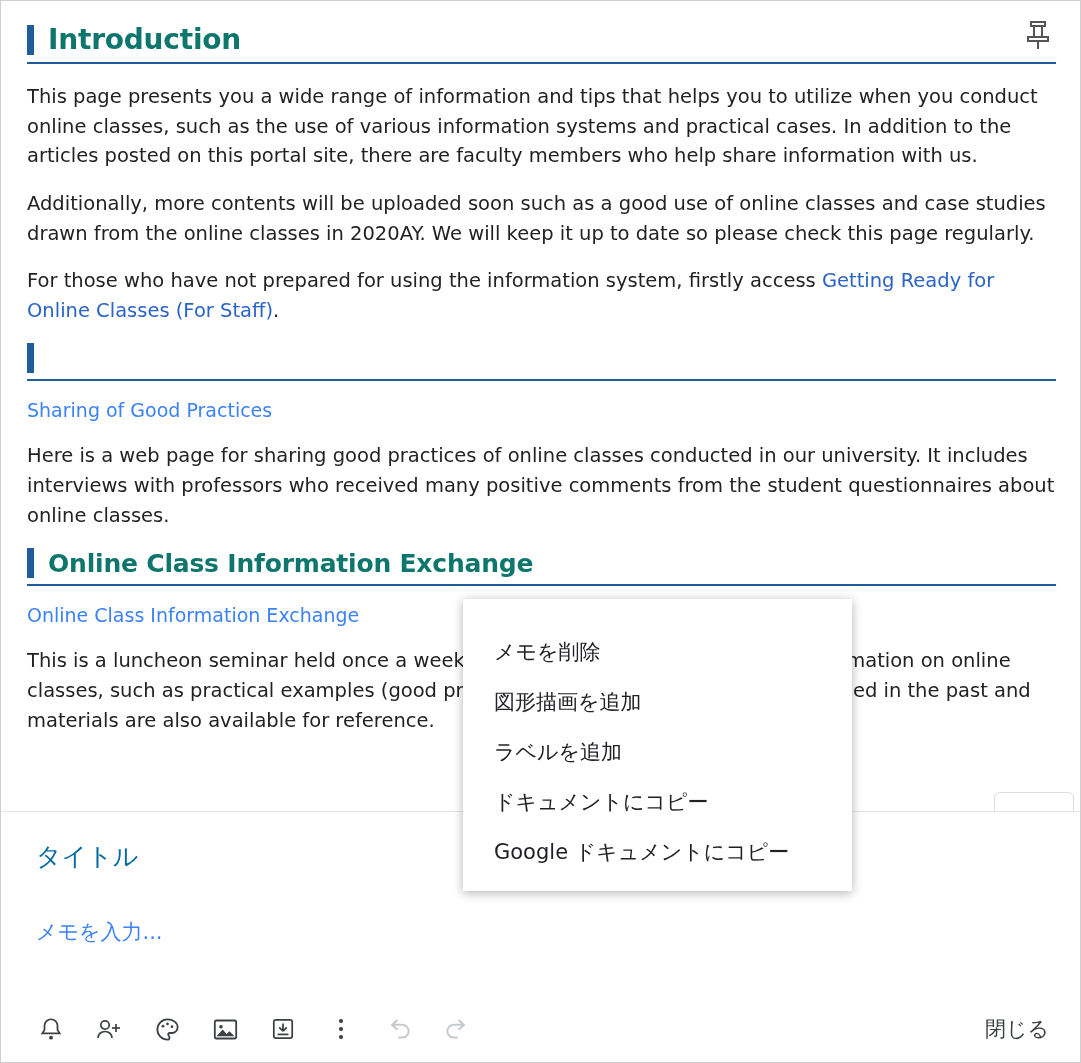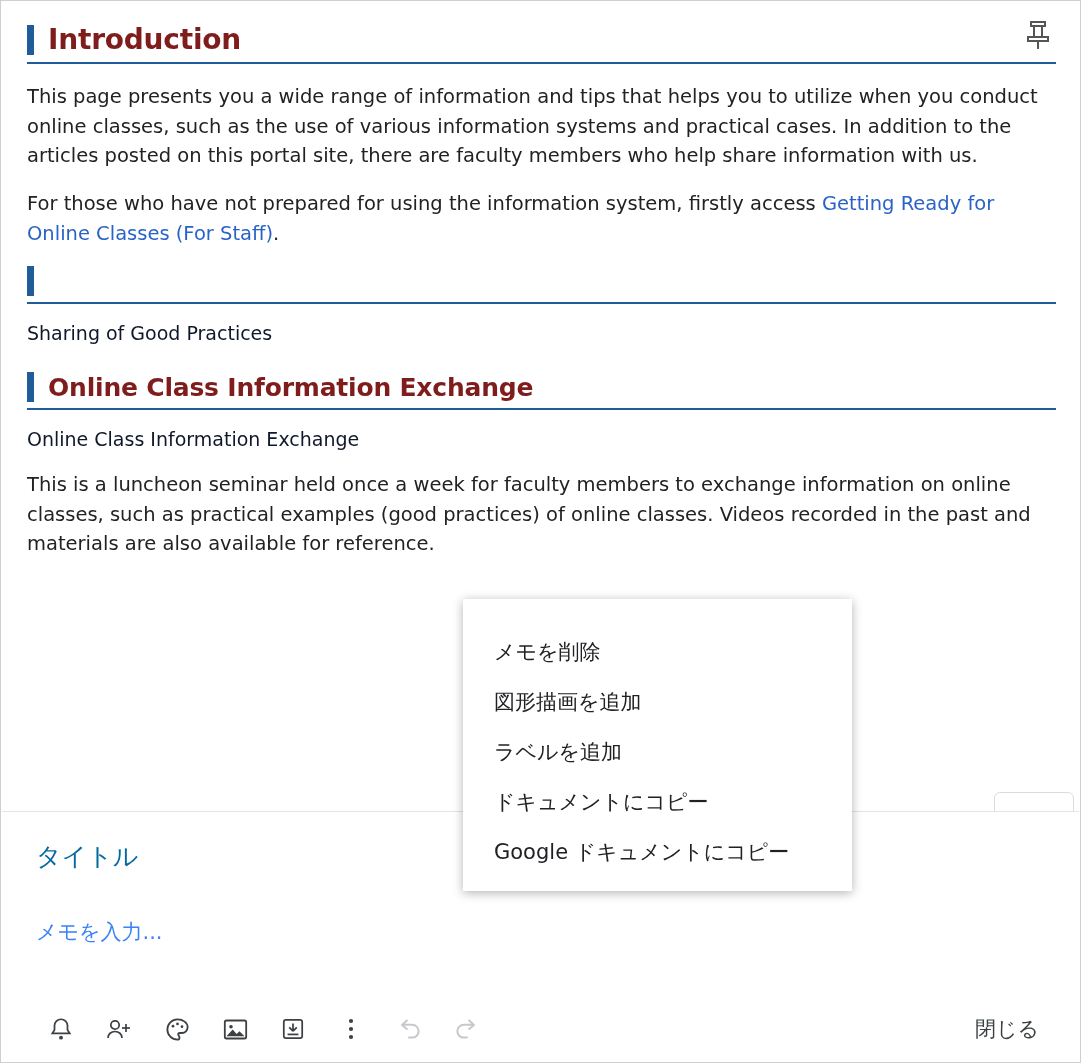--- a/index.html
+++ b/index.html
@@ -38,21 +38,21 @@
   .heading .bar {
     width: 7px;
     height: 30px;
     background: #1f5c99;
     margin-right: 14px;
     flex: 0 0 auto;
   }
   .heading h1 {
     font-size: 28px;
     font-weight: bold;
-    color: #7f1d1d;
+    color: #0f766e;
     margin: 0;
     letter-spacing: -0.2px;
   }
   .heading.sub h1 { font-size: 25px; }
   .pin-icon {
     position: absolute;
     right: 4px;
     top: -4px;
     color: #555;
   }
@@ -60,21 +60,21 @@
     font-size: 19.5px;
     line-height: 1.52;
     color: #222222;
     margin: 0 0 18px 0;
   }
   a.inline-link {
     color: #2a63c8;
     text-decoration: none;
   }
   a.purple-link {
-    color: #0f172a;
+    color: #3b82f6;
     font-size: 19px;
     text-decoration: none;
     display: inline-block;
     margin: 0 0 20px 0;
   }
 
   
   .note-panel {
     position: absolute;
     left: 1px;
@@ -100,21 +100,21 @@
     color: #3b82f6;
   }
   .note-toolbar {
     position: absolute;
     left: 0;
     bottom: 0;
     width: 100%;
     height: 64px;
     display: flex;
     align-items: center;
-    padding: 0 30px;
+    padding: 0 20px;
     box-sizing: border-box;
   }
   .tool {
     width: 58px;
     height: 44px;
     display: flex;
     align-items: center;
     justify-content: center;
     color: #3c4043;
   }
@@ -181,27 +181,29 @@
         <svg width="28" height="32" viewBox="0 0 28 32" aria-hidden="true">
           <rect x="7" y="3" width="14" height="4" fill="none" stroke="#555" stroke-width="2"></rect>
           <rect x="10" y="7" width="8" height="11" fill="none" stroke="#555" stroke-width="2"></rect>
           <rect x="4" y="18" width="20" height="4" fill="none" stroke="#555" stroke-width="2"></rect>
           <line x1="14" y1="22" x2="14" y2="30" stroke="#555" stroke-width="2"></line>
         </svg>
       </span>
     </div>
 
     <p class="body">This page presents you a wide range of information and tips that helps you to utilize when you conduct online classes, such as the use of various information systems and practical cases. In addition to the articles posted on this portal site, there are faculty members who help share information with us.</p>
+    <p class="body">Additionally, more contents will be uploaded soon such as a good use of online classes and case studies drawn from the online classes in 2020AY. We will keep it up to date so please check this page regularly.</p>
     <p class="body"><span>For those who have not prepared for using the information system, firstly access </span><a class="inline-link" href="#">Getting Ready for Online Classes (For Staff)</a><span>.</span></p>
 
     
     <div class="heading sub">
       <span class="bar"></span>
     </div>
     <a class="purple-link" href="#">Sharing of Good Practices</a>
+    <p class="body">Here is a web page for sharing good practices of online classes conducted in our university. It includes interviews with professors who received many positive comments from the student questionnaires about online classes.</p>
 
     
     <div class="heading sub">
       <span class="bar"></span>
       <h1>Online Class Information Exchange</h1>
     </div>
     <a class="purple-link" href="#">Online Class Information Exchange</a>
     <p class="body">This is a luncheon seminar held once a week for faculty members to exchange information on online classes, such as practical examples (good practices) of online classes. Videos recorded in the past and materials are also available for reference.</p>
 
   </div>

